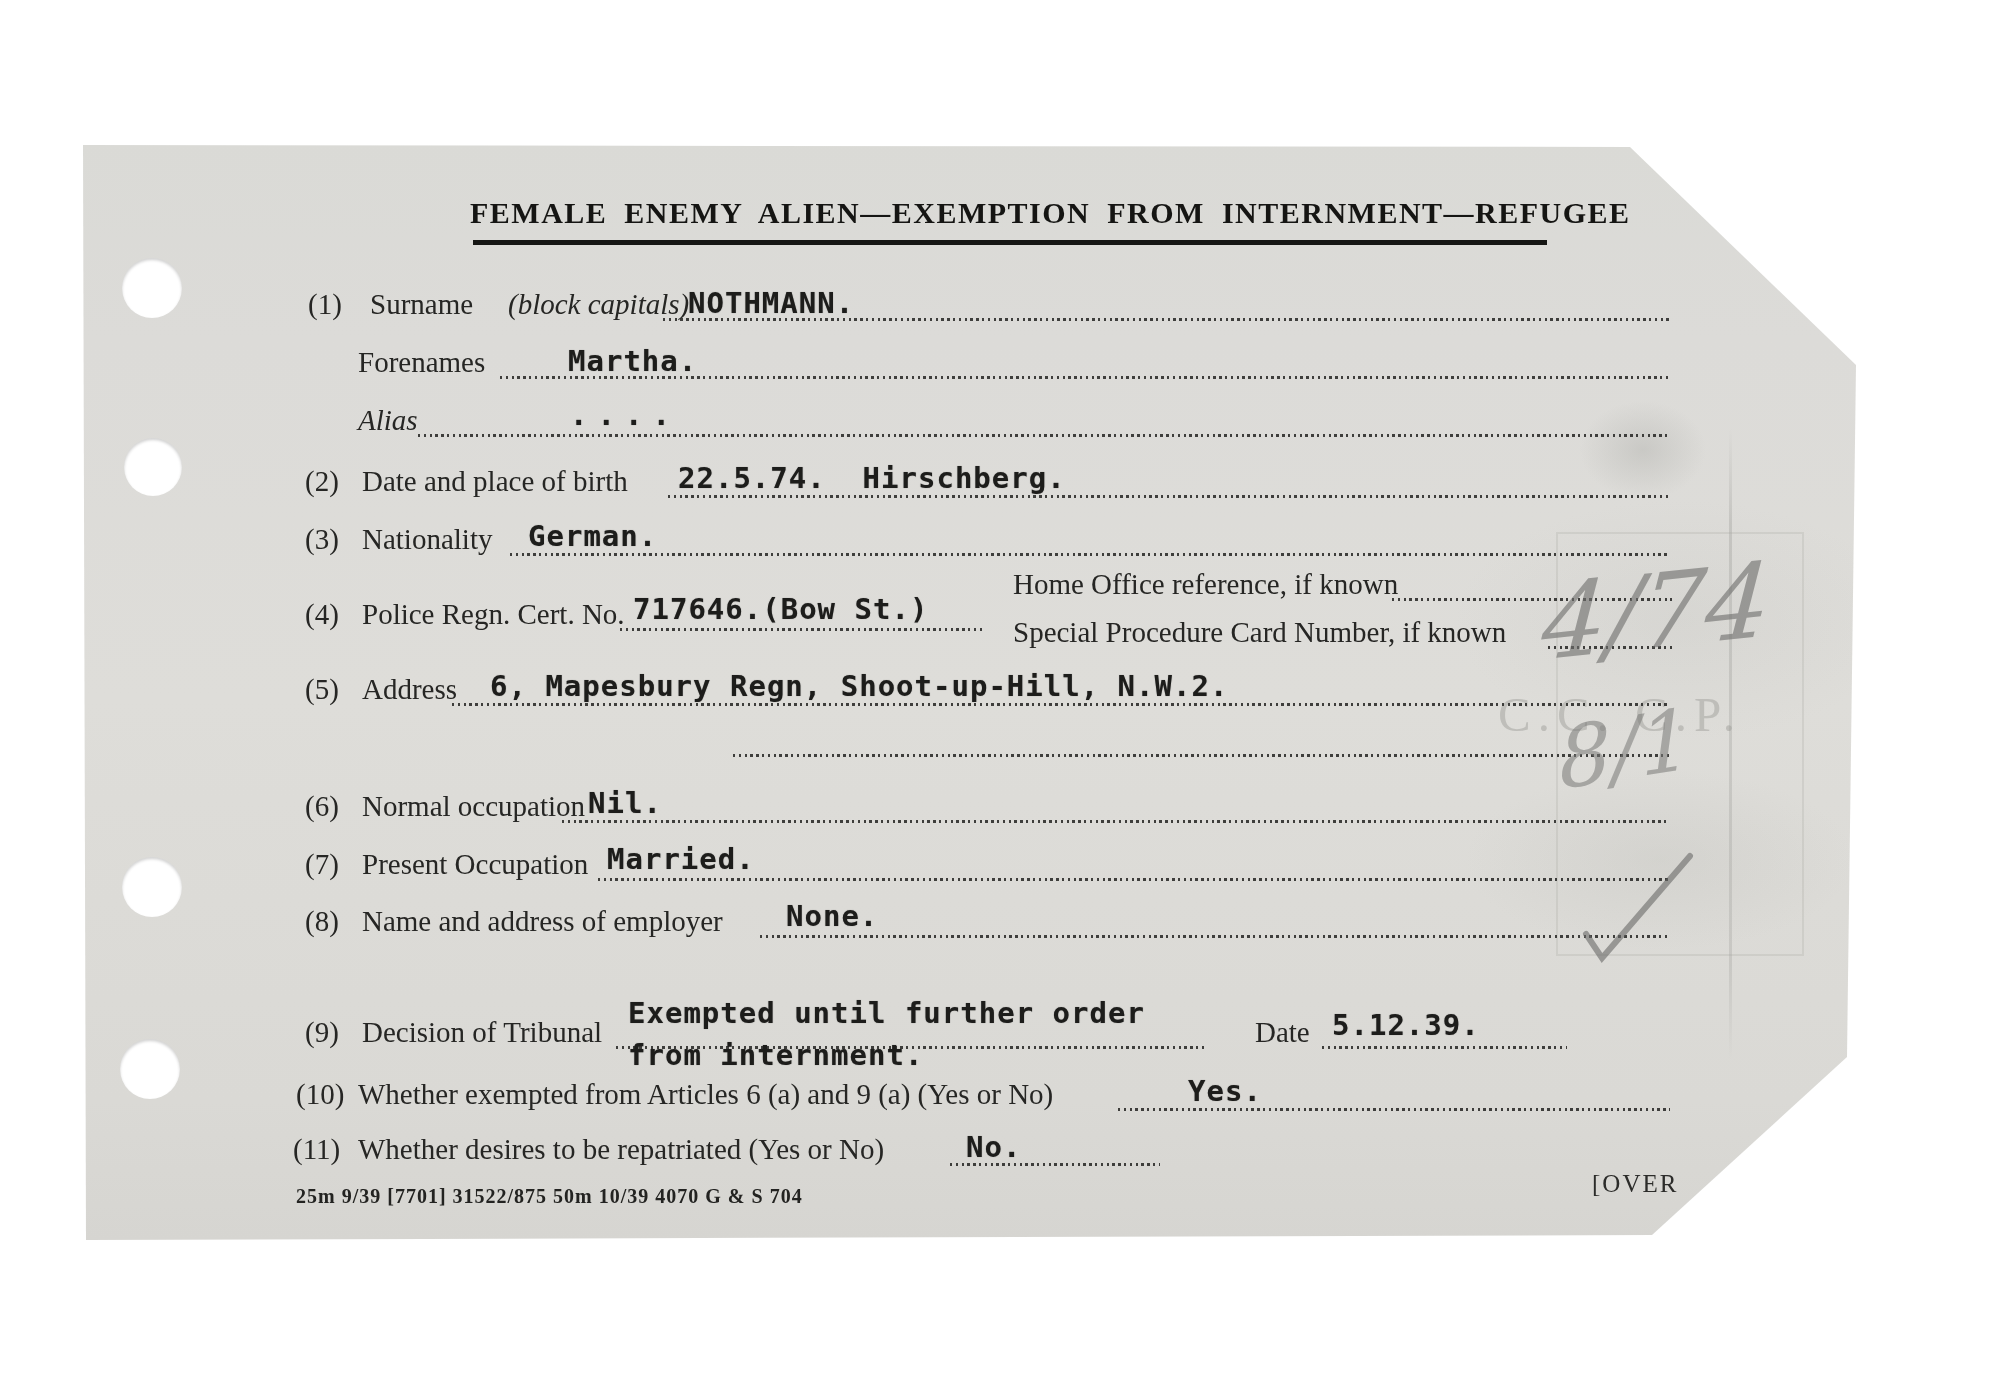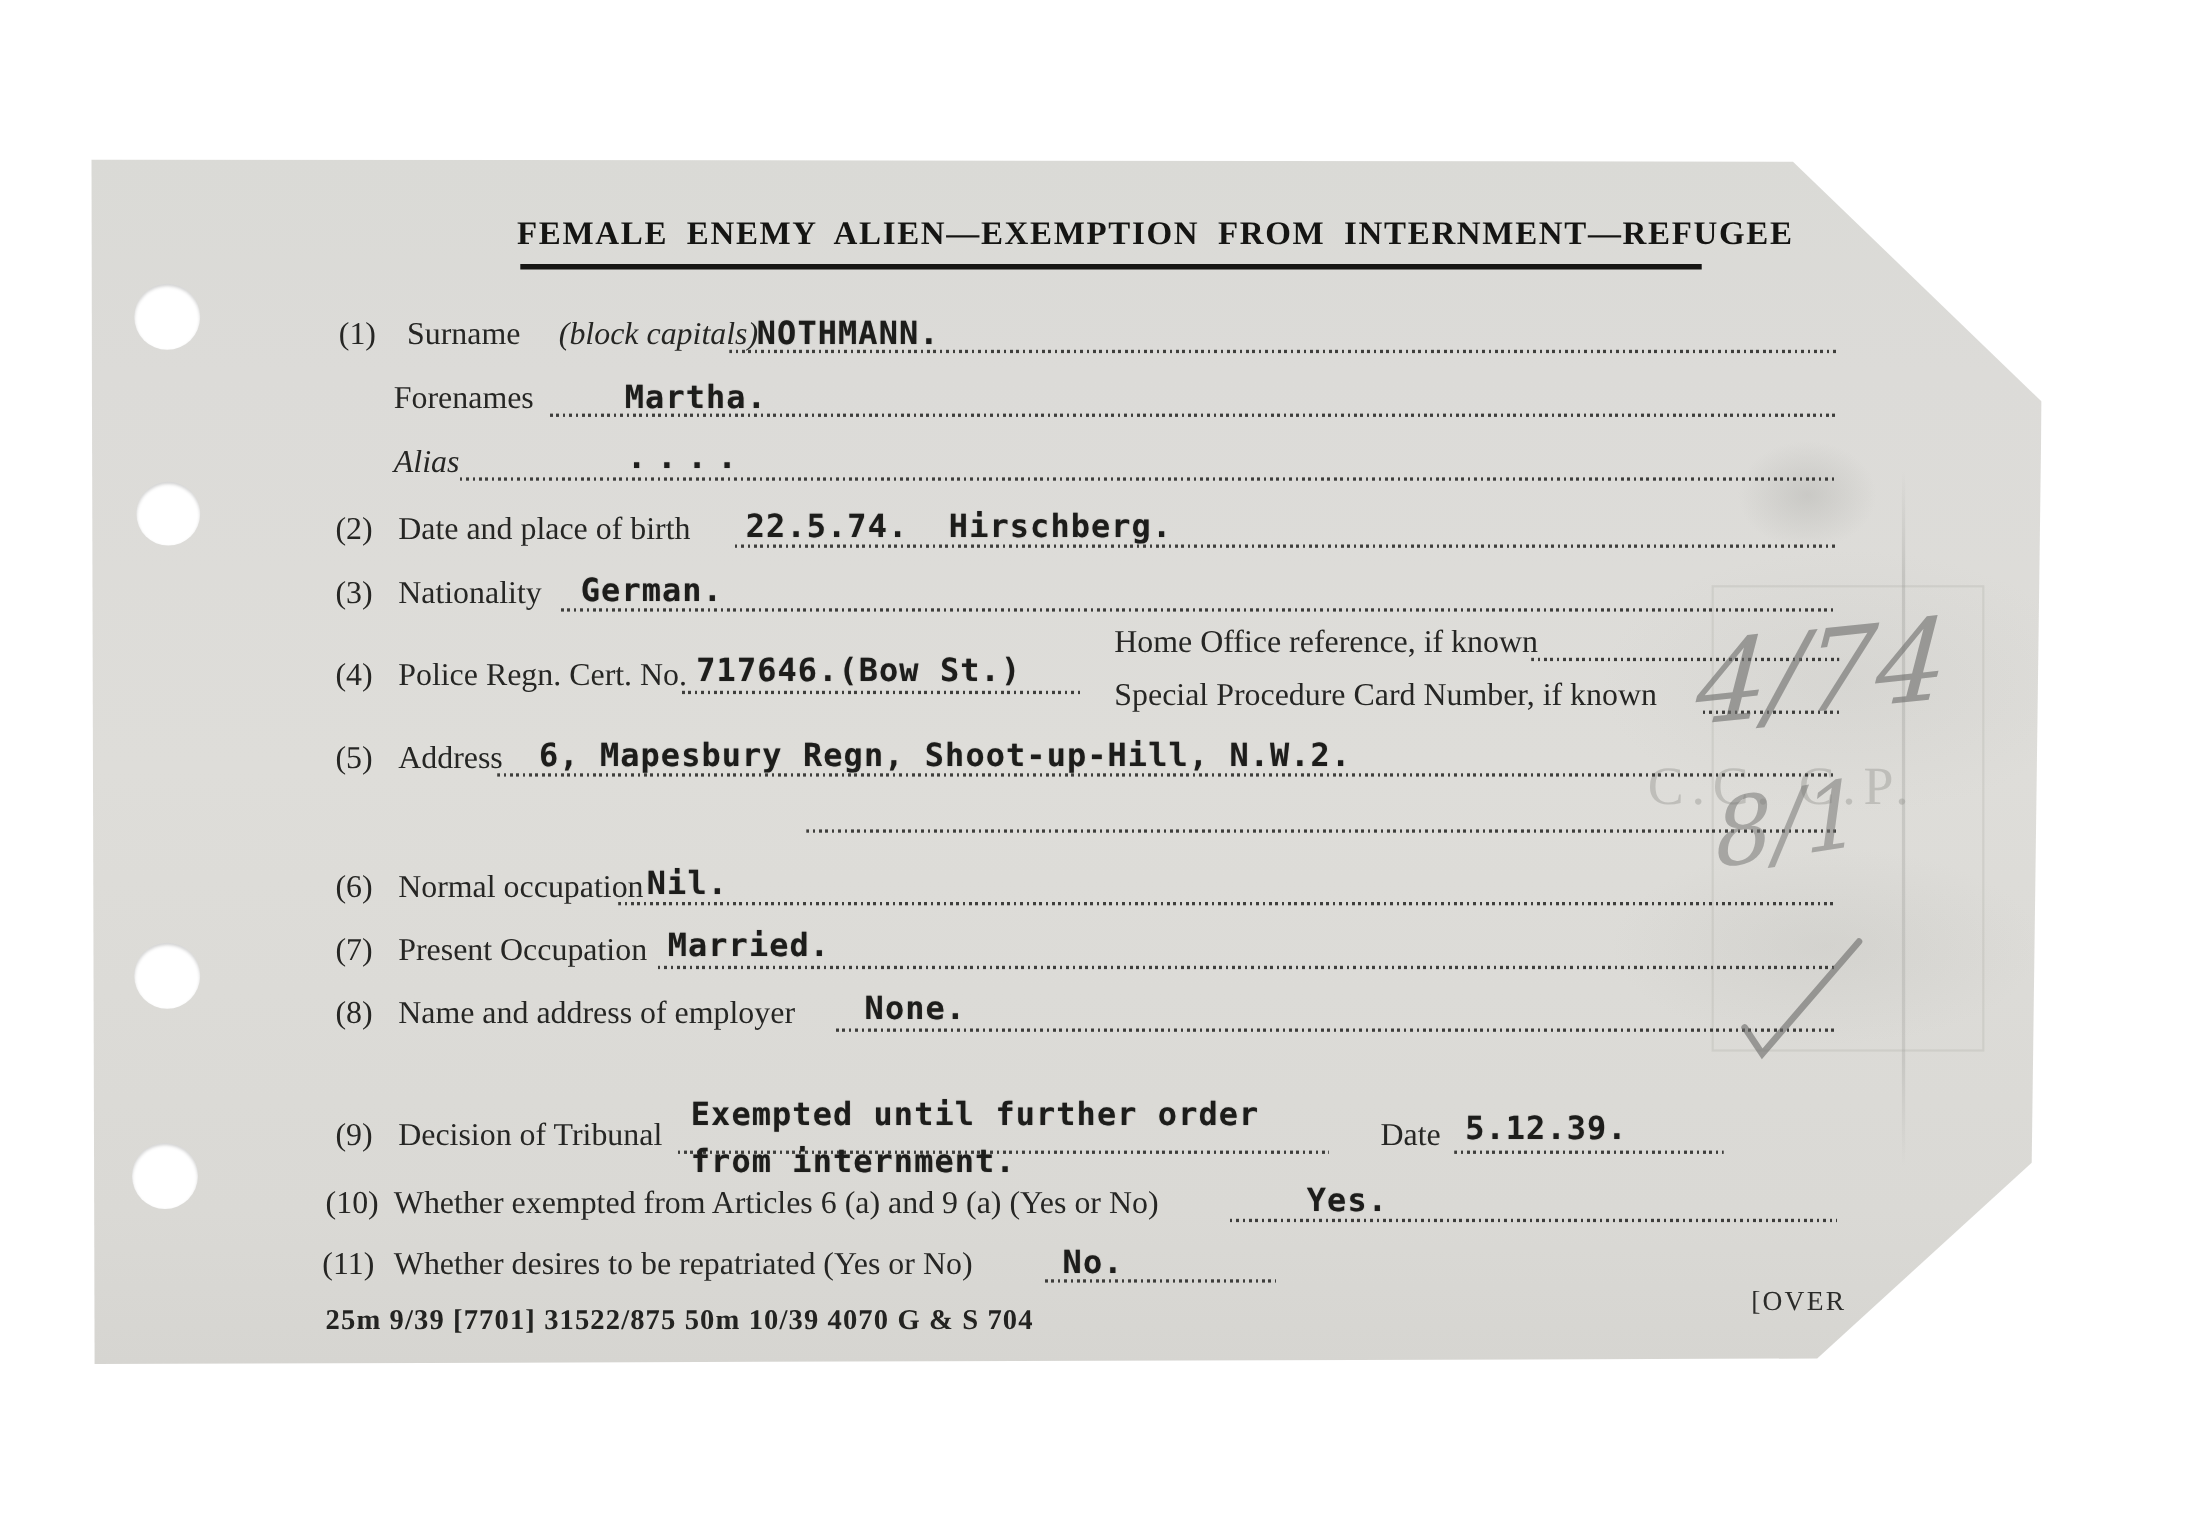--- a/index.html
+++ b/index.html
@@ -76,21 +76,21 @@
   .ln9 { left:616px; top:1046px; width:592px; }
   .l9d { left:1255px; top:1016px; } .v9d { left:1332px; top:1008px; }
   .ln9d{ left:1322px; top:1046px; width:245px; }
   .n10 { left:296px; top:1078px; }  .l10 { left:358px; top:1078px; }
   .v10 { left:1188px; top:1074px; } .ln10{ left:1118px; top:1108px; width:552px; }
   .n11 { left:293px; top:1133px; }  .l11 { left:358px; top:1133px; }
   .v11 { left:966px; top:1130px; }  .ln11{ left:950px; top:1163px; width:210px; }
 
   .footer-imprint {
     position:absolute; left:296px; top:1185px; white-space:nowrap;
-    font-family:"Liberation Serif", serif; font-weight:700; font-size:26px;
+    font-family:"Liberation Serif", serif; font-weight:700; font-size:20px;
     letter-spacing:1px; color:#232321;
   }
   .footer-over {
     position:absolute; left:1592px; top:1170px;
     font-family:"Liberation Serif", serif; font-size:25px; letter-spacing:2px; color:#2c2c2a;
   }
 
   
   .pencil {
     position:absolute; font-family:"DejaVu Serif", serif; font-style:italic;

